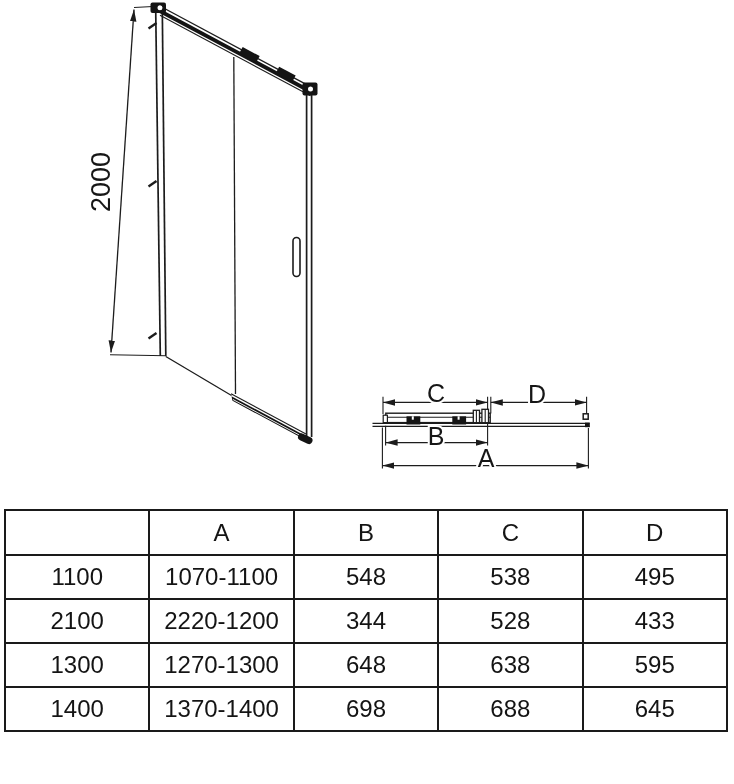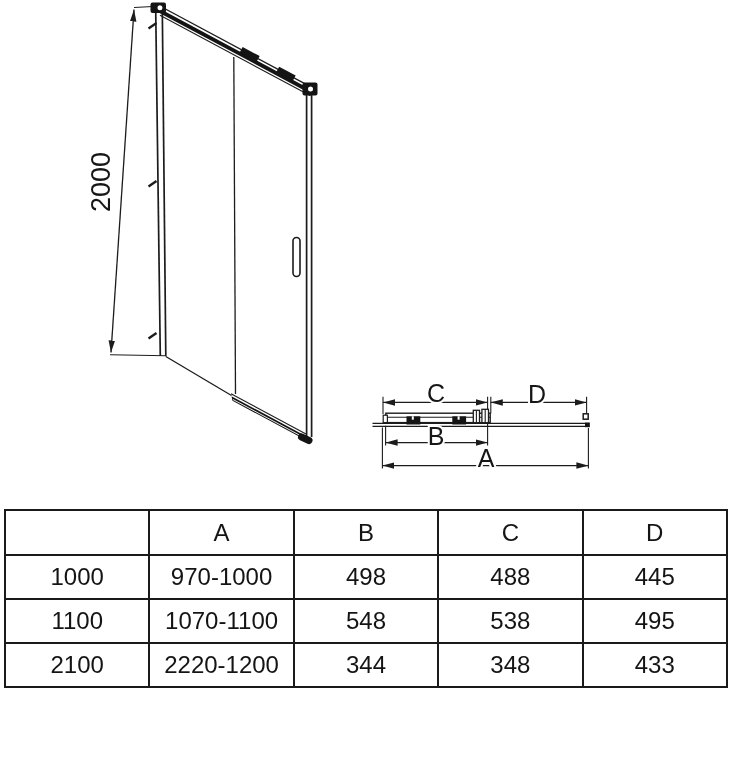--- a/index.html
+++ b/index.html
@@ -137,35 +137,42 @@
       <tr>
         <th></th>
         <th>A</th>
         <th>B</th>
         <th>C</th>
         <th>D</th>
       </tr>
     </thead>
     <tbody>
       <tr>
-        <td>1000</td>
-        <td>970-1000</td>
-        <td>498</td>
-        <td>488</td>
-        <td>445</td>
-      </tr>
-      <tr>
         <td>1100</td>
         <td>1070-1100</td>
         <td>548</td>
         <td>538</td>
         <td>495</td>
       </tr>
       <tr>
         <td>2100</td>
         <td>2220-1200</td>
         <td>344</td>
-        <td>348</td>
+        <td>528</td>
         <td>433</td>
+      </tr>
+      <tr>
+        <td>1300</td>
+        <td>1270-1300</td>
+        <td>648</td>
+        <td>638</td>
+        <td>595</td>
+      </tr>
+      <tr>
+        <td>1400</td>
+        <td>1370-1400</td>
+        <td>698</td>
+        <td>688</td>
+        <td>645</td>
       </tr>
     </tbody>
   </table>
 </div>
 
 </body></html>

